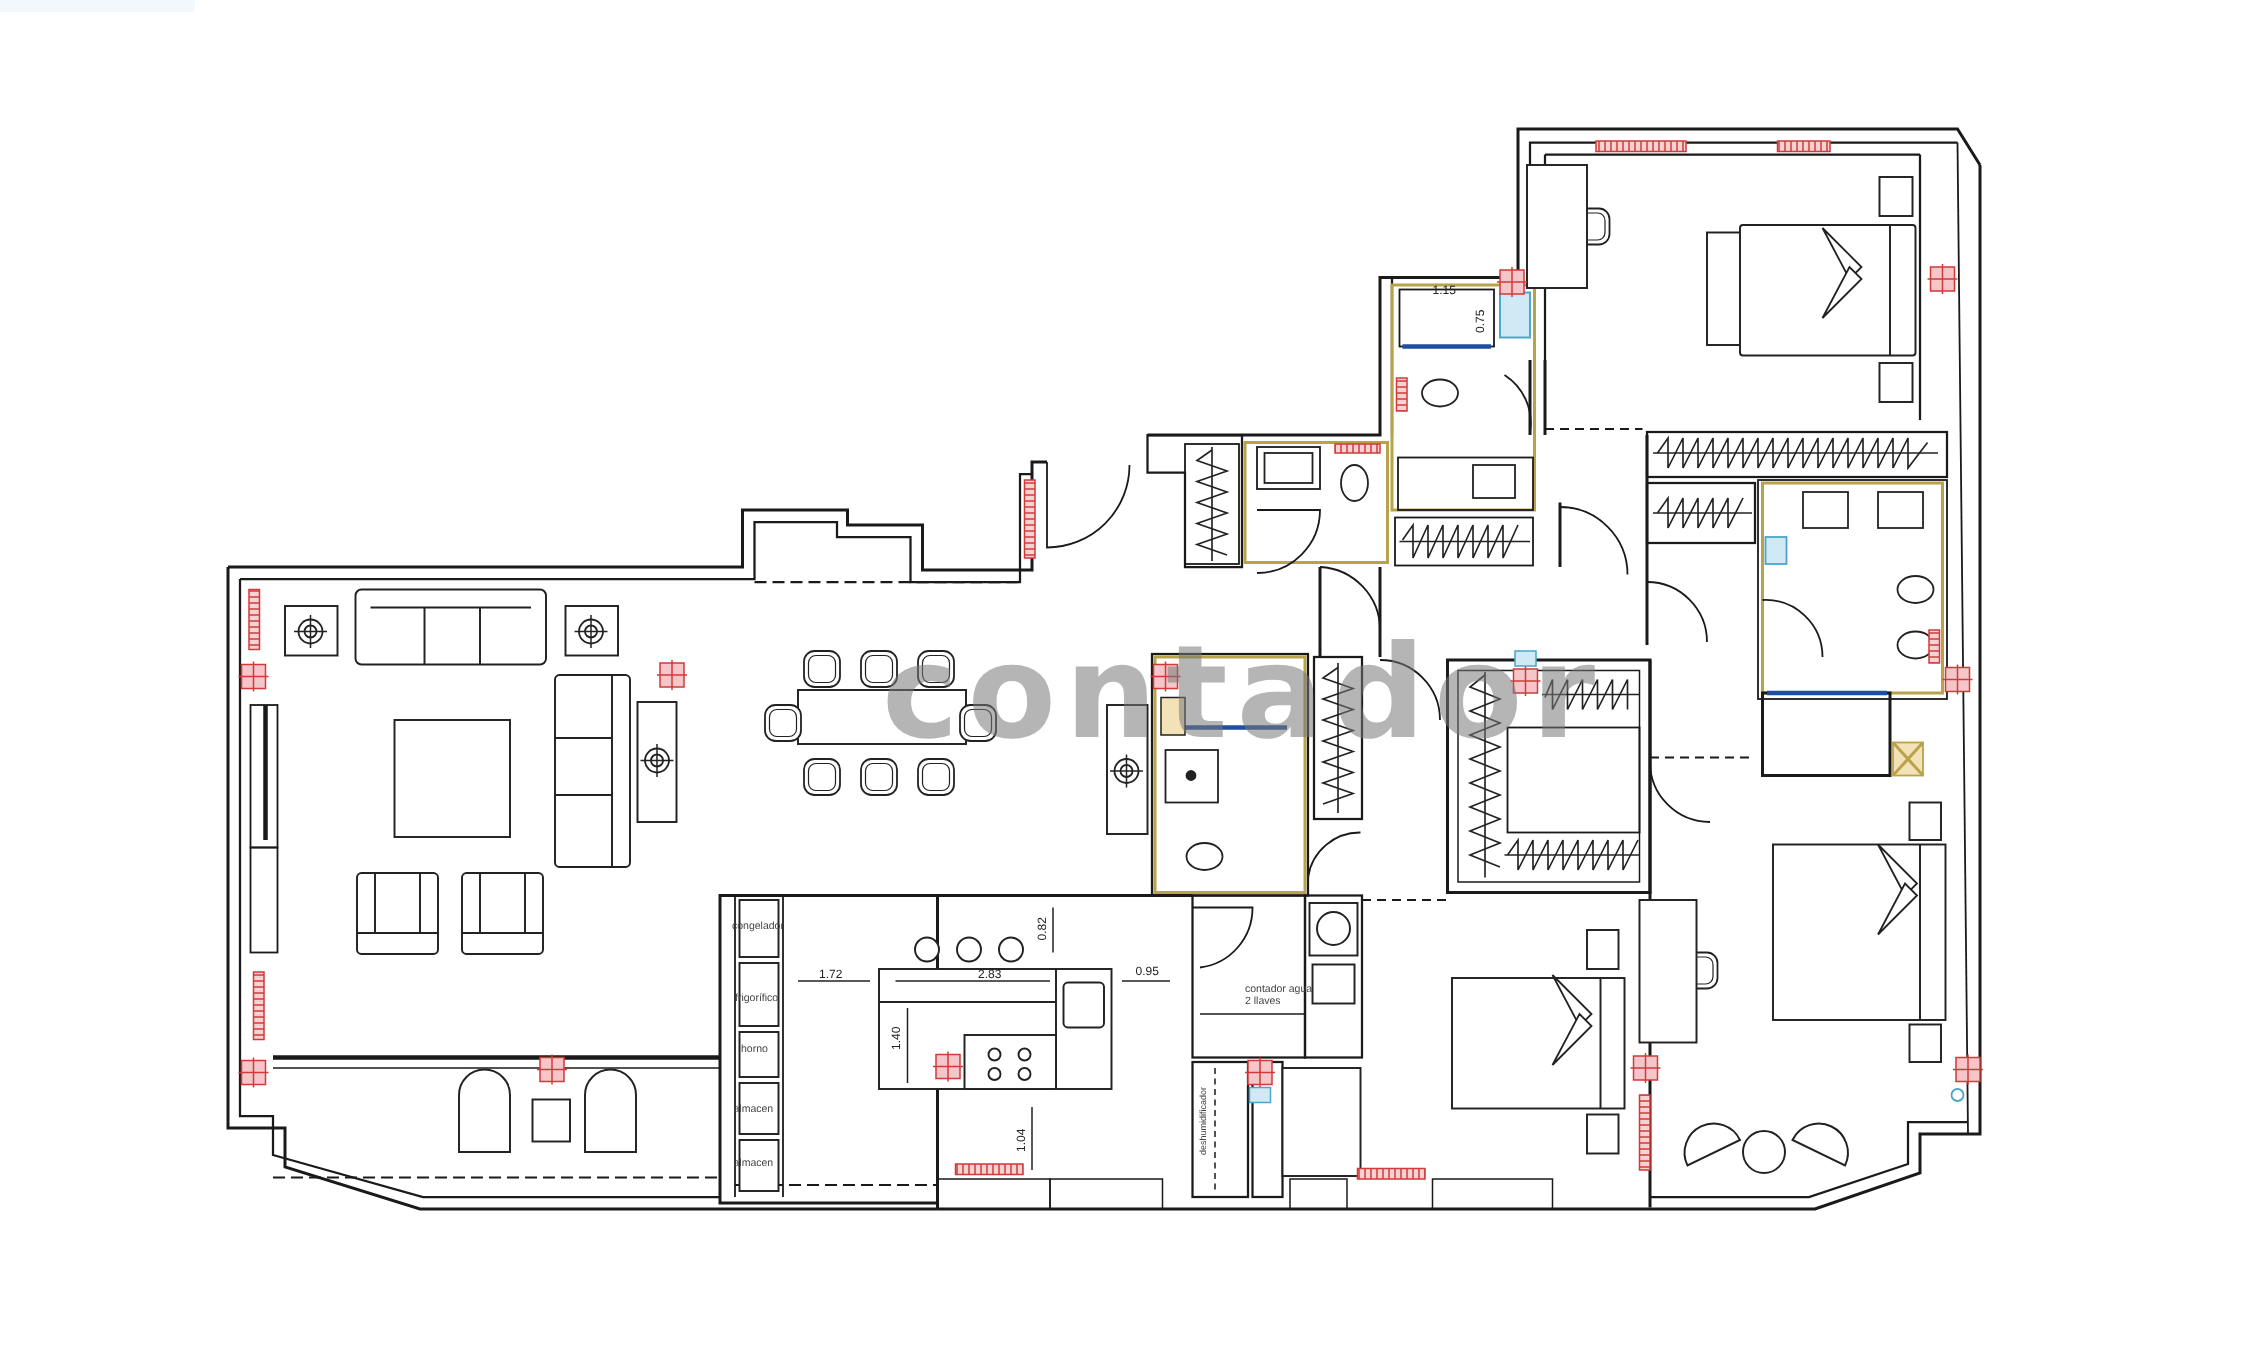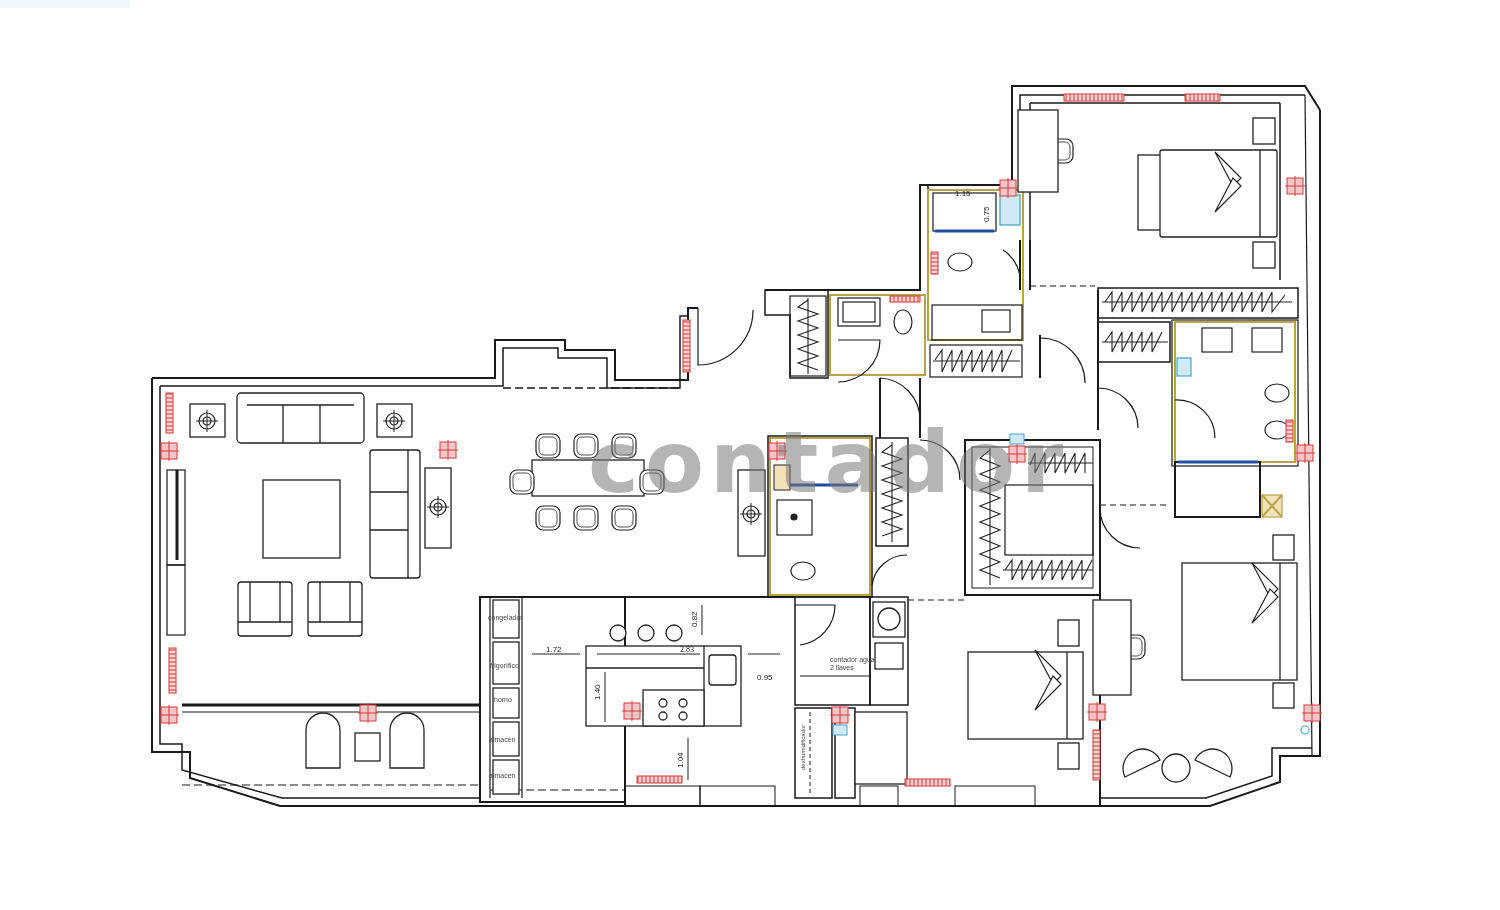--- a/index.html
+++ b/index.html
@@ -327,22 +327,22 @@
     <line x1="532" y1="654" x2="580" y2="654"></line>
     <line x1="597" y1="654" x2="700" y2="654"></line>
     <line x1="748" y1="654" x2="780" y2="654"></line>
     <line x1="605" y1="672" x2="605" y2="722"></line>
     <line x1="688" y1="738" x2="688" y2="780"></line>
     <line x1="702" y1="605" x2="702" y2="635"></line>
   </g>
 </svg>
 
 <div class="dim" style="left:546px;top:645px;">1.72</div>
-<div class="dim" style="left:680px;top:645px;font-family:Liberation Serif, serif;">2.83</div>
-<div class="dim" style="left:757px;top:673px;">0.95</div>
+<div class="dim" style="left:652px;top:645px;">2.83</div>
+<div class="dim" style="left:757px;top:643px;">0.95</div>
 <div class="dim vert" style="left:593px;top:700px;">1.40</div>
 <div class="dim vert" style="left:690px;top:627px;">0.82</div>
 <div class="dim vert" style="left:676px;top:768px;">1.04</div>
 
 <div class="lbl" style="left:488px;top:614px;">congelador</div>
 <div class="lbl" style="left:490px;top:662px;">frigorífico</div>
 <div class="lbl" style="left:494px;top:696px;">horno</div>
 <div class="lbl" style="left:489px;top:736px;">almacen</div>
 <div class="lbl" style="left:489px;top:772px;">almacen</div>
 

